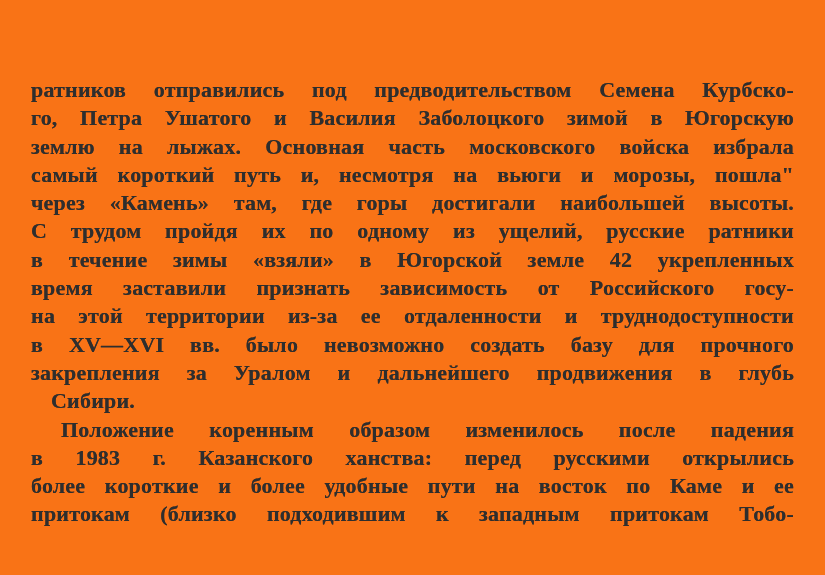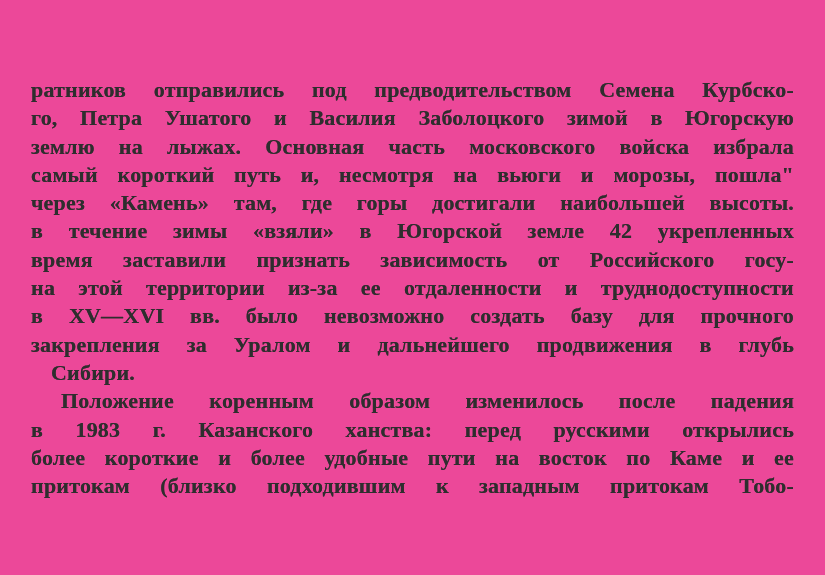--- a/index.html
+++ b/index.html
@@ -4,21 +4,21 @@
 <style>
   html, body {
     margin: 0;
     padding: 0;
     background: #ffffff;
   }
   .page {
     position: relative;
     width: 825px;
     height: 575px;
-    background: #ec4899;
+    background: #f97316;
     overflow: hidden;
   }
   .text-block {
     position: absolute;
     left: 31px;
     top: 76px;
     width: 763px;
     font-family: "Liberation Serif", "DejaVu Serif", serif;
     font-size: 22px;
     font-weight: 600;
@@ -46,20 +46,21 @@
 </head>
 <body>
 
 <div class="page">
   <div class="text-block">
     <div class="line">ратников отправились под предводительством Семена Курбско-</div>
     <div class="line">го, Петра Ушатого и Василия Заболоцкого зимой в Югорскую</div>
     <div class="line">землю на лыжах. Основная часть московского войска избрала</div>
     <div class="line">самый короткий путь и, несмотря на вьюги и морозы, пошла"</div>
     <div class="line">через «Камень» там, где горы достигали наибольшей высоты.</div>
+    <div class="line">С трудом пройдя их по одному из ущелий, русские ратники</div>
     <div class="line">в течение зимы «взяли» в Югорской земле 42 укрепленных</div>
     <div class="line">время заставили признать зависимость от Российского госу-</div>
     <div class="line">на этой территории из-за ее отдаленности и труднодоступности</div>
     <div class="line">в XV—XVI вв. было невозможно создать базу для прочного</div>
     <div class="line">закрепления за Уралом и дальнейшего продвижения в глубь</div>
     <div class="line para-end">Сибири.</div>
     <div class="line indent">Положение коренным образом изменилось после падения</div>
     <div class="line">в 1983 г. Казанского ханства: перед русскими открылись</div>
     <div class="line">более короткие и более удобные пути на восток по Каме и ее</div>
     <div class="line">притокам (близко подходившим к западным притокам Тобо-</div>

